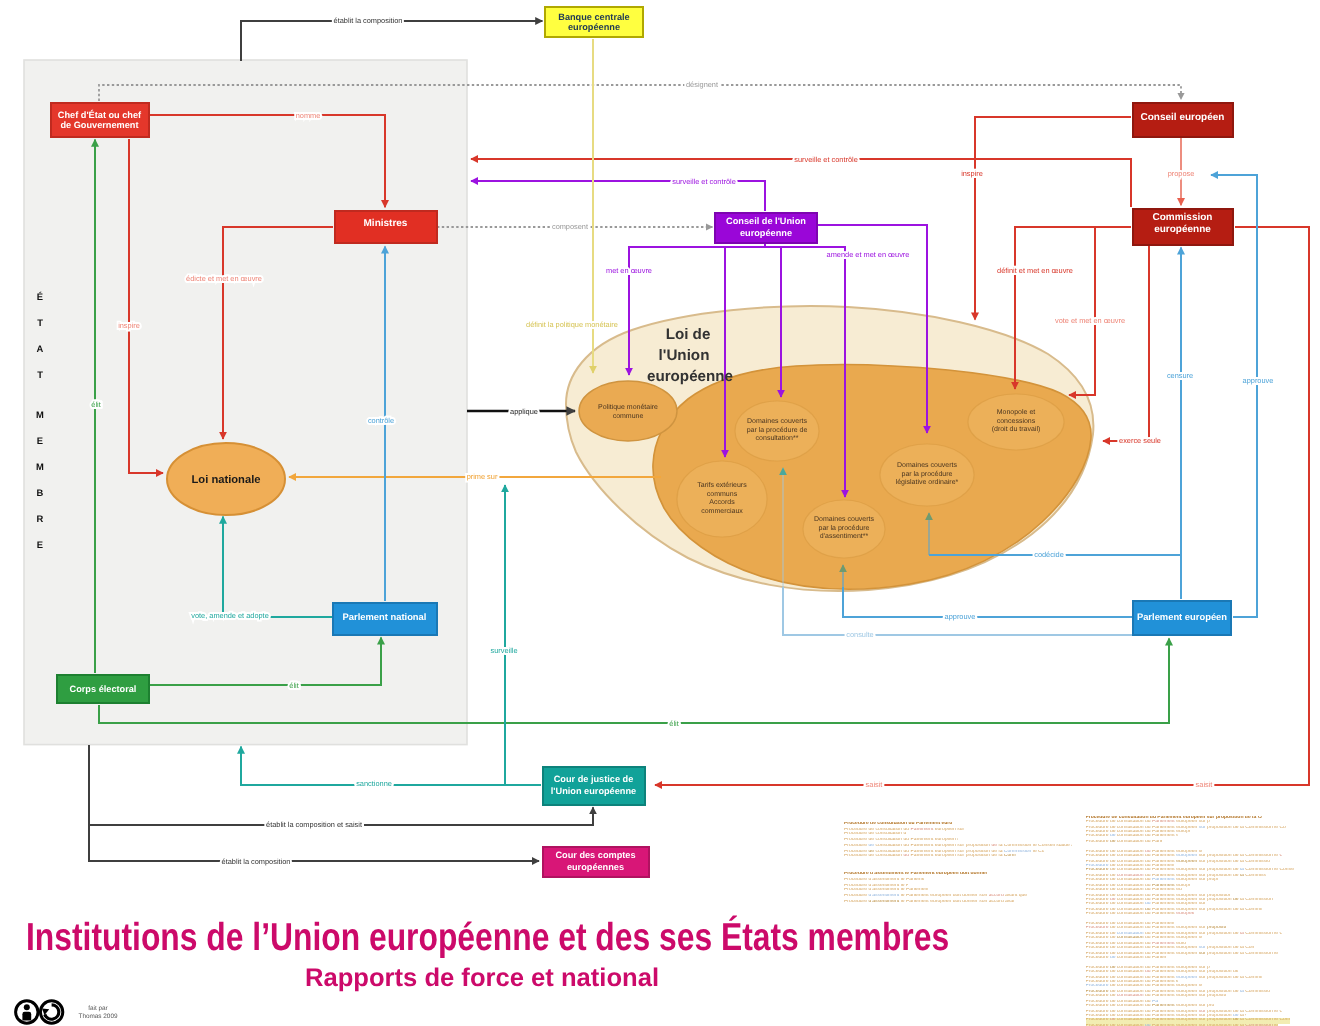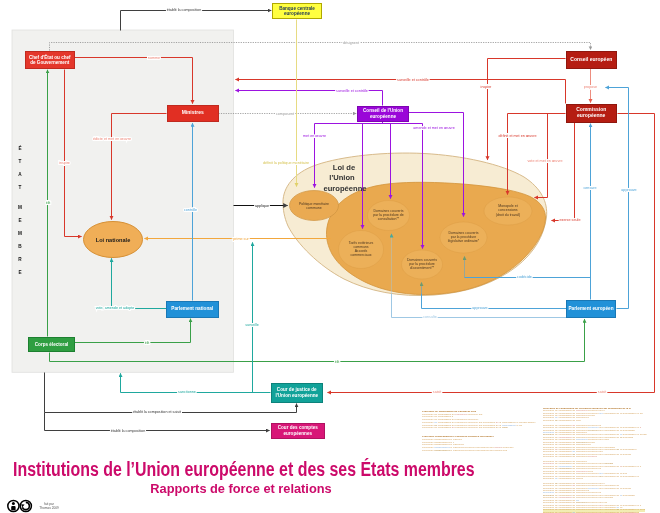--- a/index.html
+++ b/index.html
@@ -172,21 +172,21 @@
 <div class="bx" style="left:357px;top:106px;width:52px;height:15.5px;background:#9a06d8;border:0.7px solid #7d05b0;font-size:4.6px">Conseil de l'Union<br>européenne</div>
 <div class="bx" style="left:565.5px;top:50.5px;width:51.5px;height:18px;background:#b51d12;border:0.7px solid #8f170e;font-size:5px">Conseil européen</div>
 <div class="bx" style="left:565.5px;top:103.5px;width:51.5px;height:19px;background:#b51d12;border:0.7px solid #8f170e;font-size:5px">Commission<br>européenne</div>
 <div class="bx" style="left:166px;top:301px;width:52.5px;height:16.5px;background:#2191d8;border:0.7px solid #1a78b5;font-size:4.7px">Parlement national</div>
 <div class="bx" style="left:566px;top:300px;width:50px;height:18px;background:#2191d8;border:0.7px solid #1a78b5;font-size:4.7px">Parlement européen</div>
 <div class="bx" style="left:28px;top:336.5px;width:47px;height:15.5px;background:#2f9e41;border:0.7px solid #1d8030;font-size:4.6px">Corps électoral</div>
 <div class="bx" style="left:270.5px;top:383px;width:52.5px;height:19.5px;background:#11a299;border:0.7px solid #0d827b;font-size:4.6px">Cour de justice de<br>l'Union européenne</div>
 <div class="bx" style="left:271px;top:422.5px;width:53.5px;height:16.5px;background:#d81677;border:0.7px solid #b01260;font-size:4.6px">Cour des comptes<br>européennes</div>
 
 <div style="position:absolute;left:13px;top:457.6px;color:#cc0a6a;font-weight:bold;font-size:19.5px;white-space:nowrap;transform:scaleX(0.816);transform-origin:left top">Institutions de l’Union européenne et des ses États membres</div>
-<div style="position:absolute;left:150px;top:481px;width:182px;text-align:center;color:#cc0a6a;font-weight:bold;font-size:12.8px">Rapports de force et relations</div>
+<div style="position:absolute;left:150px;top:481px;width:182px;text-align:center;color:#cc0a6a;font-weight:bold;font-size:12.8px">Rapports de force et national</div>
 
 <svg width="60" height="18" style="left:6px;top:499px" viewBox="0 0 60 18">
 <circle cx="7.4" cy="7" r="5.6" fill="#fff" stroke="#000" stroke-width="1.5"></circle>
 <circle cx="7.4" cy="4.6" r="1.5" fill="#000"></circle>
 <path d="M5.2,11.3 L5.2,8.1 Q5.2,6.9 6.3,6.9 L8.5,6.9 Q9.6,6.9 9.6,8.1 L9.6,11.3 Z" fill="#000"></path>
 <circle cx="19.8" cy="7" r="5.6" fill="#fff" stroke="#000" stroke-width="1.5"></circle>
 <path d="M19.8,3.4 A3.6,3.6 0 1 1 16.4,8.2" fill="none" stroke="#000" stroke-width="1.6"></path>
 <path d="M15.1,5.2 L18.6,5.6 L16.2,8.6 Z" fill="#000"></path>
 </svg>
 <div style="position:absolute;left:36px;top:501.5px;width:26px;text-align:center;font-size:3.2px;color:#555;line-height:1.25">fait par<br>Thomas 2009</div>

